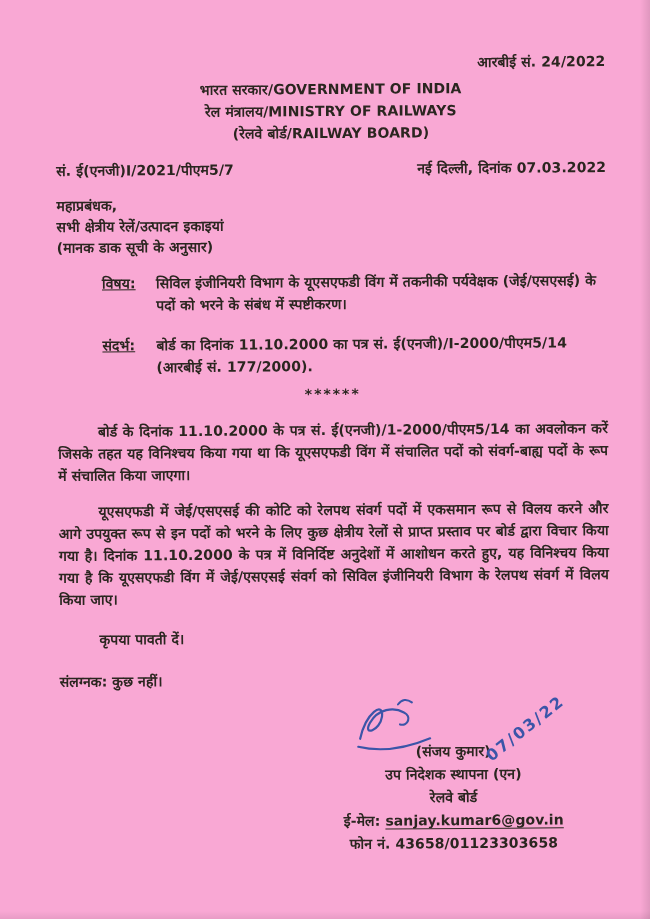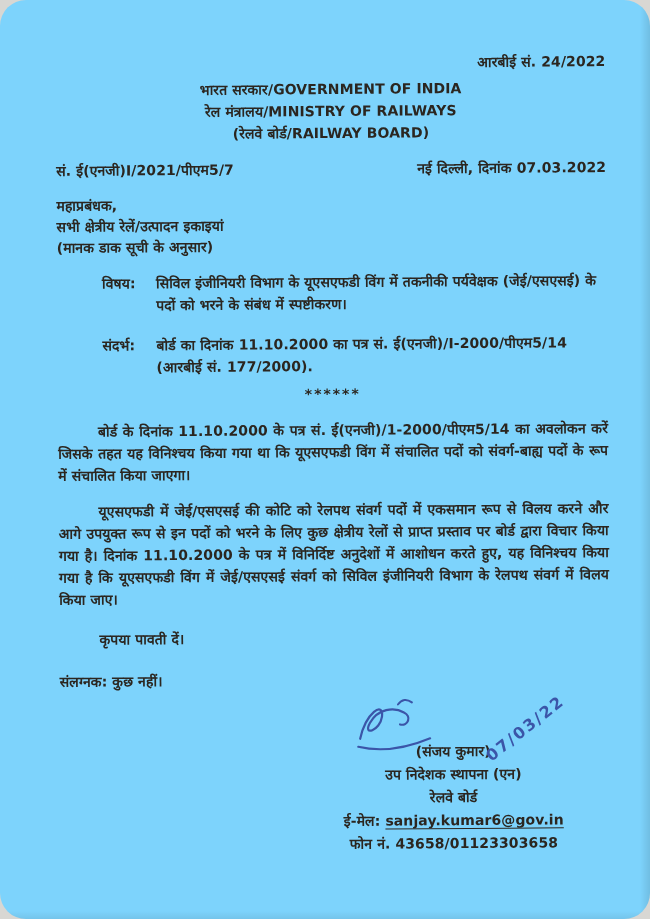--- a/index.html
+++ b/index.html
@@ -4,24 +4,23 @@
 <style>
   html, body { margin: 0; padding: 0; }
   body {
     width: 650px; height: 919px;
     background: #d8d7d3;
     font-family: "DejaVu Sans", sans-serif;
   }
   .page {
     position: relative;
     width: 650px; height: 919px;
-    background: #7dd3fc;
+    background: #f9a8d4;
     overflow: hidden;
     color: #2b2620;
-    border-radius: 26px;
   }
   .scan-edge-right {
     position: absolute; top: 0; right: 0; width: 10px; height: 100%;
     background: linear-gradient(to right, rgba(0,0,0,0), rgba(0,0,0,0.10));
   }
   .scan-edge-bottom {
     position: absolute; bottom: 0; left: 0; width: 100%; height: 8px;
     background: linear-gradient(to bottom, rgba(0,0,0,0), rgba(0,0,0,0.07));
   }
   .content {
@@ -43,21 +42,21 @@
     margin-top: 14px; font-weight: 700;
   }
   .addressee { margin-top: 14px; }
   .addressee div { line-height: 21px; }
   .subject-row, .ref-row {
     display: flex; gap: 8px;
     margin-left: 45px; margin-right: 0;
   }
   .subject-row { margin-top: 14px; font-weight: 700; }
   .ref-row { margin-top: 18px; }
-  .label-col { flex: 0 0 46px; }
+  .label-col { flex: 0 0 46px; text-decoration: underline; }
   .text-col { flex: 1 1 auto; }
   .separator { text-align: center; margin-top: 6px; font-weight: 700; letter-spacing: 2px; }
   .para {
     margin-top: 14px;
     text-align: justify;
     text-indent: 40px;
   }
   .closing { margin-top: 18px; text-indent: 40px; }
   .enclosure { margin-top: 20px; }
   .sig-area {

